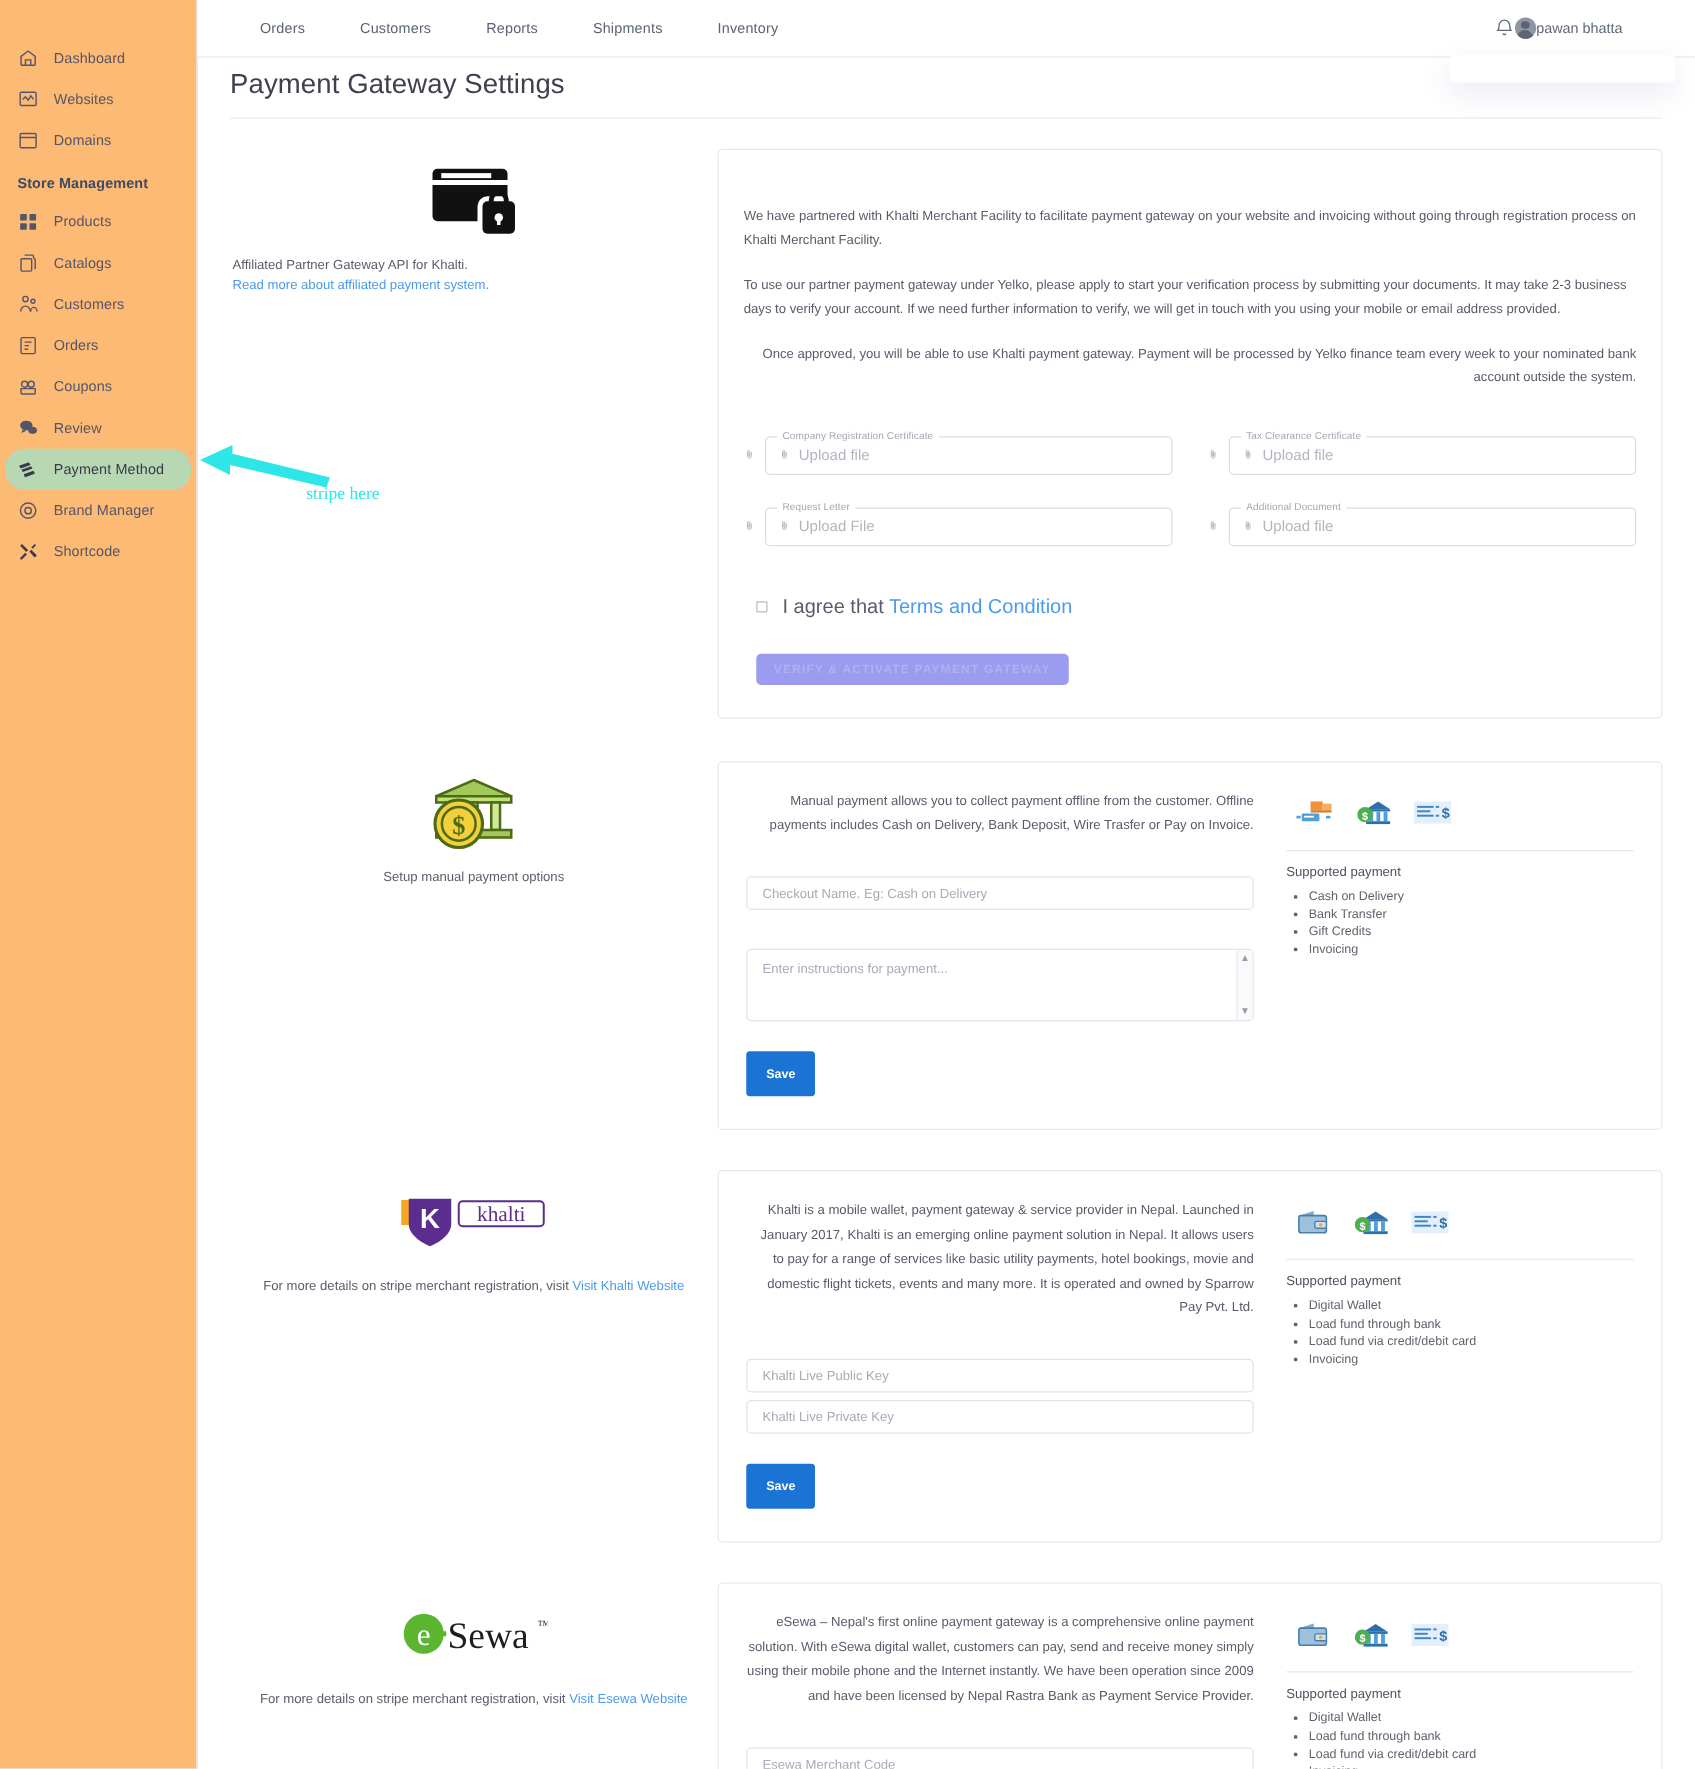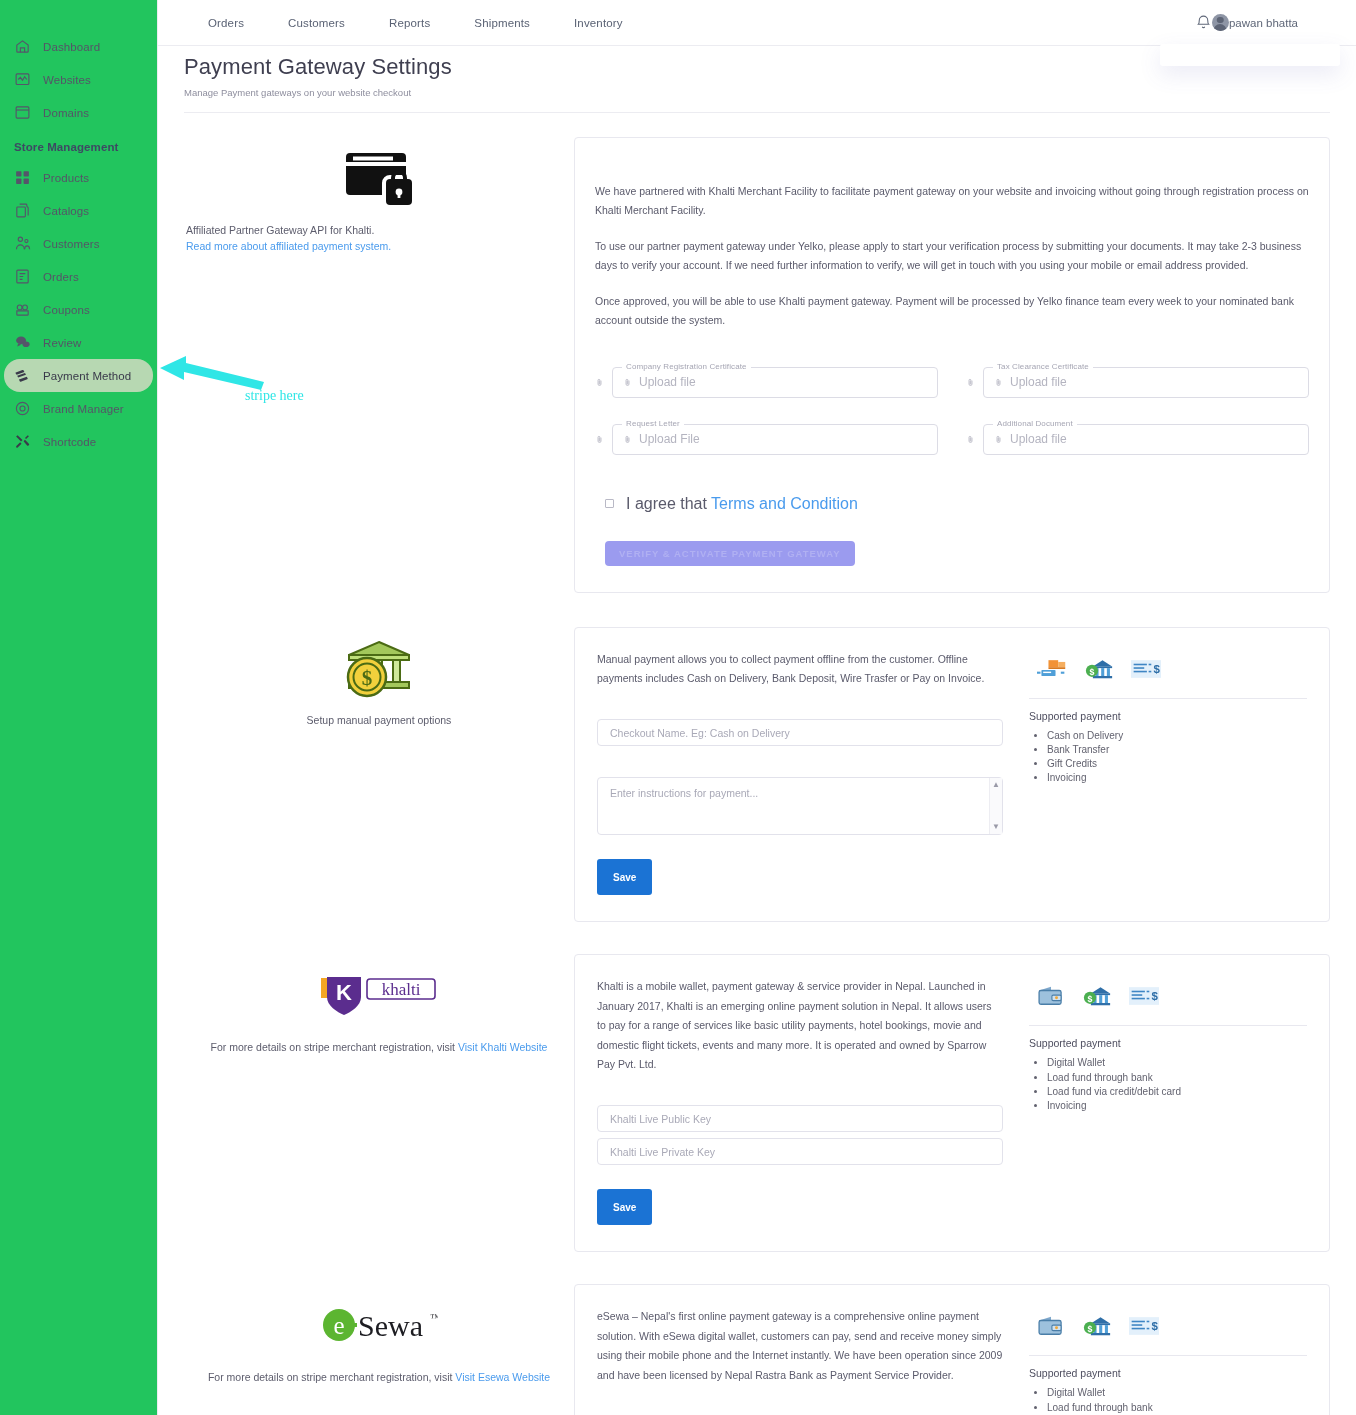--- a/index.html
+++ b/index.html
@@ -7,21 +7,21 @@
     margin: 0; padding: 0;
     background: #ffffff;
     font-family: "Liberation Sans", sans-serif;
     color: #4a4a57;
   }
   body { width: 1356px; height: 1415px; position: relative; overflow: hidden; }
 
   
   #sidebar {
     position: absolute; left: 0; top: 0; width: 158px; height: 1415px;
-    background: #22c55e; border-right: 1px solid #ececf1;
+    background: #fdba74; border-right: 1px solid #ececf1;
     padding-top: 30px;
   }
   .nav-item {
     display: flex; align-items: center; gap: 12px;
     height: 33px; padding-left: 10px; margin: 0 4px;
     border-radius: 16px; cursor: pointer;
   }
   .nav-item .nv-label {
     font-size: 11.5px; color: #555567; letter-spacing: .1px; white-space: nowrap;
   }
@@ -87,21 +87,21 @@
   .left-col { width: 390px; flex: 0 0 390px; padding-top: 6px; text-align:center; }
   .left-col .brand-wrap { display:flex; align-items:center; justify-content:center; height:72px;}
   .left-cap { font-size: 10.5px; color: #5c5c6c; margin-top: 8px; line-height: 1.5; text-align:left; padding-left: 2px;}
   .left-cap a { color: #4a9bed; text-decoration: none; }
   .card {
     flex: 1; border: 1px solid #e8e8ef; border-radius: 4px; background: #fff;
   }
 
   .card-inner { padding: 44px 20px 26px 20px; }
   .para { font-size: 10.5px; color: #5a5a6b; line-height: 1.85; margin: 0 0 16px 0; }
-  .para:last-of-type { margin-bottom: 0; }
+  .para:last-of-type { margin-bottom: 0; text-align: right; }
 
   
   .upload-grid { display: grid; grid-template-columns: 1fr 1fr; gap: 26px 28px; margin-top: 36px; }
   .upload-cell { display: flex; align-items: center; gap: 8px; }
   .clip { width: 9px; flex: 0 0 9px; color: #b0b0bd; }
   .fieldset {
     position: relative; flex: 1; height: 31px; border: 1px solid #dcdce5;
     border-radius: 4px; display: flex; align-items: center; padding-left: 10px; gap: 7px;
     background:#fff;
   }
@@ -314,21 +314,20 @@
         </svg></span>
     <span class="avatar"></span>
     <span class="username">pawan bhatta</span>
   </div>
 </div>
 <div id="header-dropdown"></div>
 
 <div id="main">
 
   <h1 class="page-title">Payment Gateway Settings</h1>
-  <div class="page-sub">Manage Payment gateways on your website checkout</div>
   <div class="title-rule"></div>
 
   <div class="row">
     <div class="left-col">
       <div class="brand-wrap">
         <svg width="70" height="56" viewBox="0 0 70 56" fill="#111111">
           <path d="M2 6a4 4 0 0 1 4-4h52a4 4 0 0 1 4 4v5H2z"></path>
           <rect x="9" y="5.5" width="40" height="4" fill="#ffffff"></rect>
           <path d="M2 15h60v9H46a8 8 0 0 0-8 8v12H6a4 4 0 0 1-4-4z"></path>
           <path d="M46 28h18a4 4 0 0 1 4 4v18a4 4 0 0 1-4 4H46a4 4 0 0 1-4-4V32a4 4 0 0 1 4-4z"></path>

